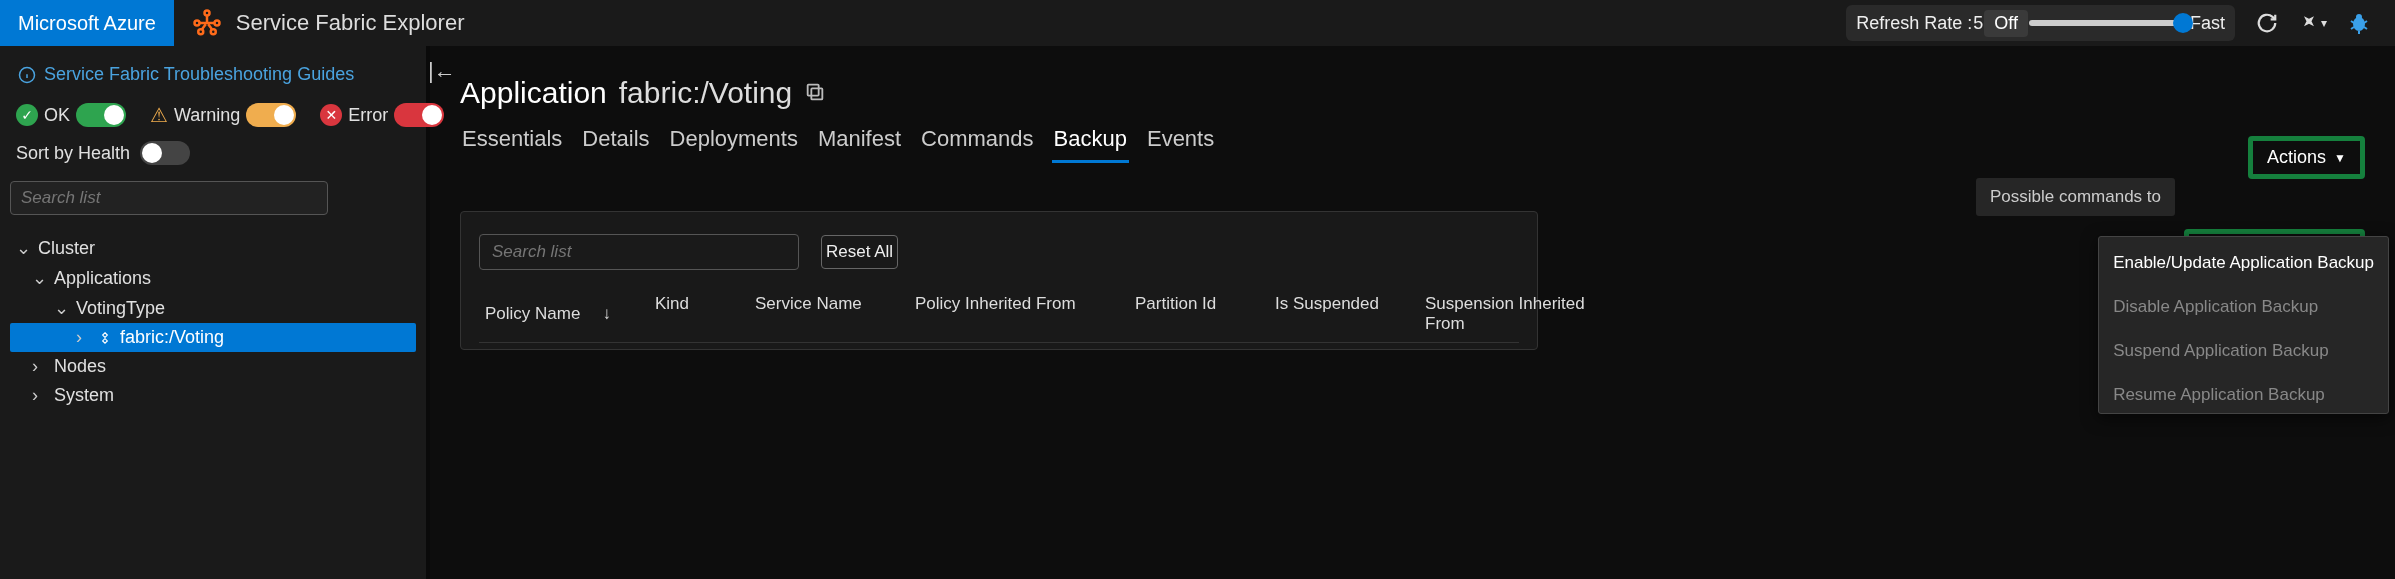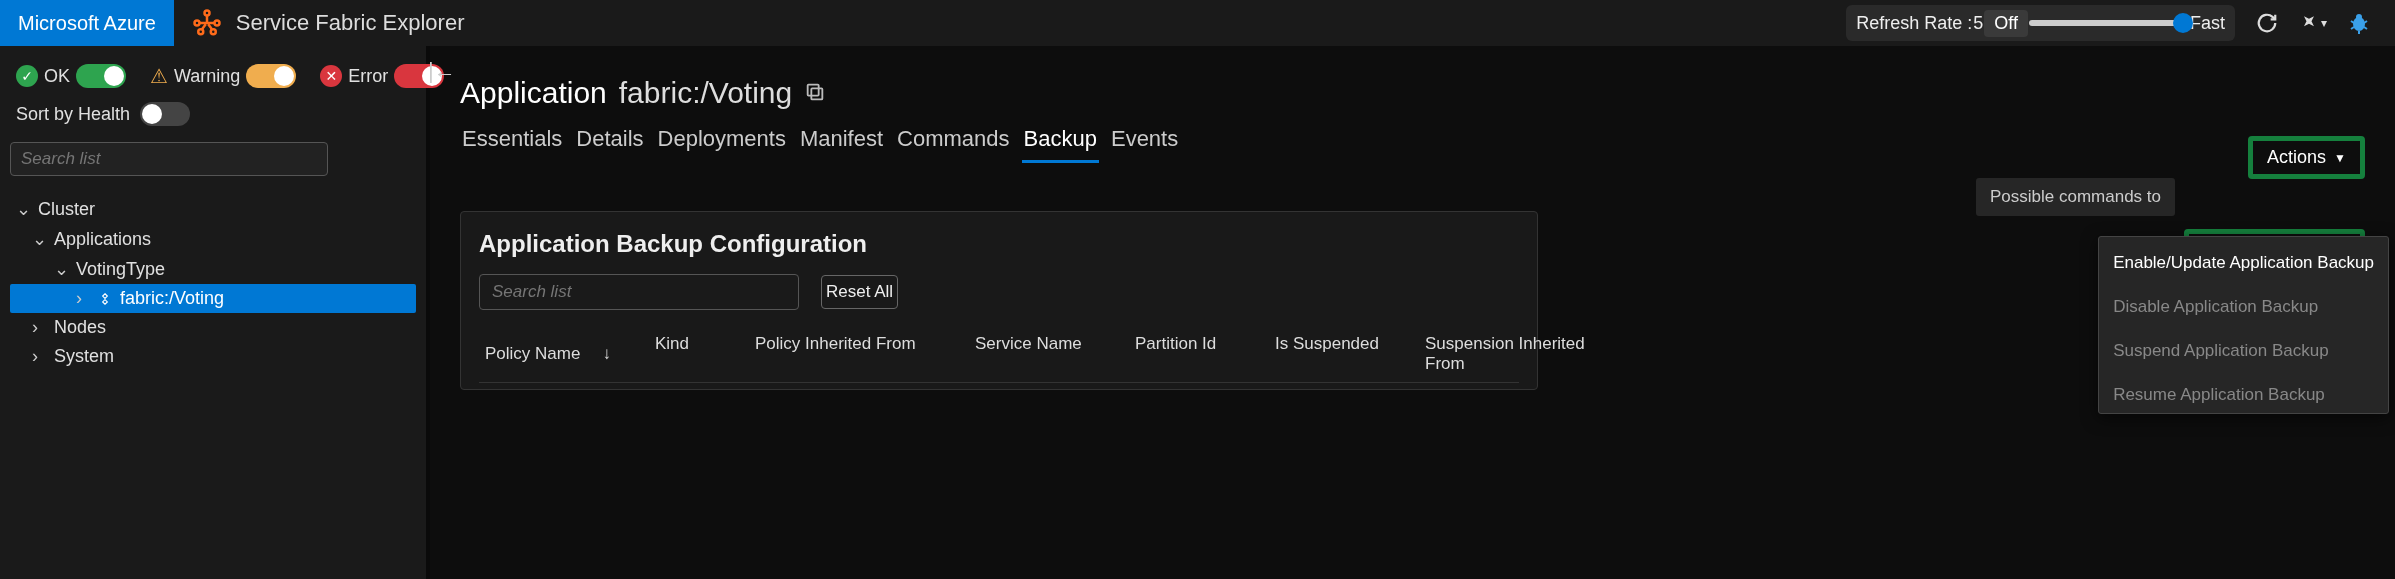--- a/index.html
+++ b/index.html
@@ -176,21 +176,21 @@
 }
 .page-title {
   font-size: 30px; font-weight: 400; color: #fff;
   display: flex; align-items: center; gap: 12px;
   padding: 18px 6px 4px 6px;
 }
 .page-title .pfx { font-weight: 400; }
 .page-title .name { font-weight: 300; color: #ddd; }
 .copy-icon { color: #bbb; cursor: pointer; }
 .tabs {
-  display: flex; gap: 10px; padding: 8px 6px 0 6px;
+  display: flex; gap: 16px; padding: 8px 6px 0 6px;
   font-size: 22px; font-weight: 300; color: #ccc;
 }
 .tab { padding: 4px 2px 8px 2px; cursor: pointer; }
 .tab.active { color: #fff; border-bottom: 3px solid #0078d4; }
 
 .actions-row {
   position: absolute; top: 90px; right: 30px;
   display: flex; flex-direction: column; gap: 50px; align-items: flex-end;
 }
 .btn-outline {
@@ -317,20 +317,27 @@
           <circle cx="12" cy="6" r="3"></circle>
         <path d="M4 10l3 2M20 10l-3 2M4 18l3-2M20 18l-3-2M12 20v3" stroke="currentColor" stroke-width="2"></path>
       </svg>
     </div>
   </div>
 </div>
 
 <div class="body-row">
 
   <div class="sidebar">
+    <div class="ts-link">
+      <svg width="18" height="18" viewBox="0 0 24 24" fill="none" stroke="#4aa3df" stroke-width="2">
+        <circle cx="12" cy="12" r="10"></circle>
+          <path d="M12 8v.01M12 11v5"></path>
+      </svg>
+      <span>Service Fabric Troubleshooting Guides</span>
+    </div>
 
     <div class="health-row">
       <div class="health-item">
         <span class="health-badge b-ok">✓</span>
         <span>OK</span>
         <span class="toggle t-ok">
             <span class="knob"></span>
           </span>
       </div>
       <div class="health-item">
@@ -429,32 +436,31 @@
     <div class="tooltip">Possible commands to</div>
 
     <div class="dropdown">
       <div class="dropdown-item enabled">Enable/Update Application Backup</div>
       <div class="dropdown-item">Disable Application Backup</div>
       <div class="dropdown-item">Suspend Application Backup</div>
       <div class="dropdown-item">Resume Application Backup</div>
     </div>
 
     <div class="panel">
-      <div class="panel-title">Application Backup Configuration</div>
       <div class="panel-controls">
         <input class="panel-search" placeholder="Search list" style="">
         <button class="btn-sub">Reset All</button>
       </div>
       <div class="table-head">
         <div class="th c0">
           <span>Policy Name</span>
           <span>↓</span>
         </div>
         <div class="th c1">Kind</div>
+        <div class="th c3">Service Name</div>
         <div class="th c2">Policy Inherited From</div>
-        <div class="th c3">Service Name</div>
         <div class="th c4">Partition Id</div>
         <div class="th c5">Is Suspended</div>
         <div class="th c6">Suspension Inherited From</div>
       </div>
     </div>
   </div>
 </div>
 
 </body></html>

